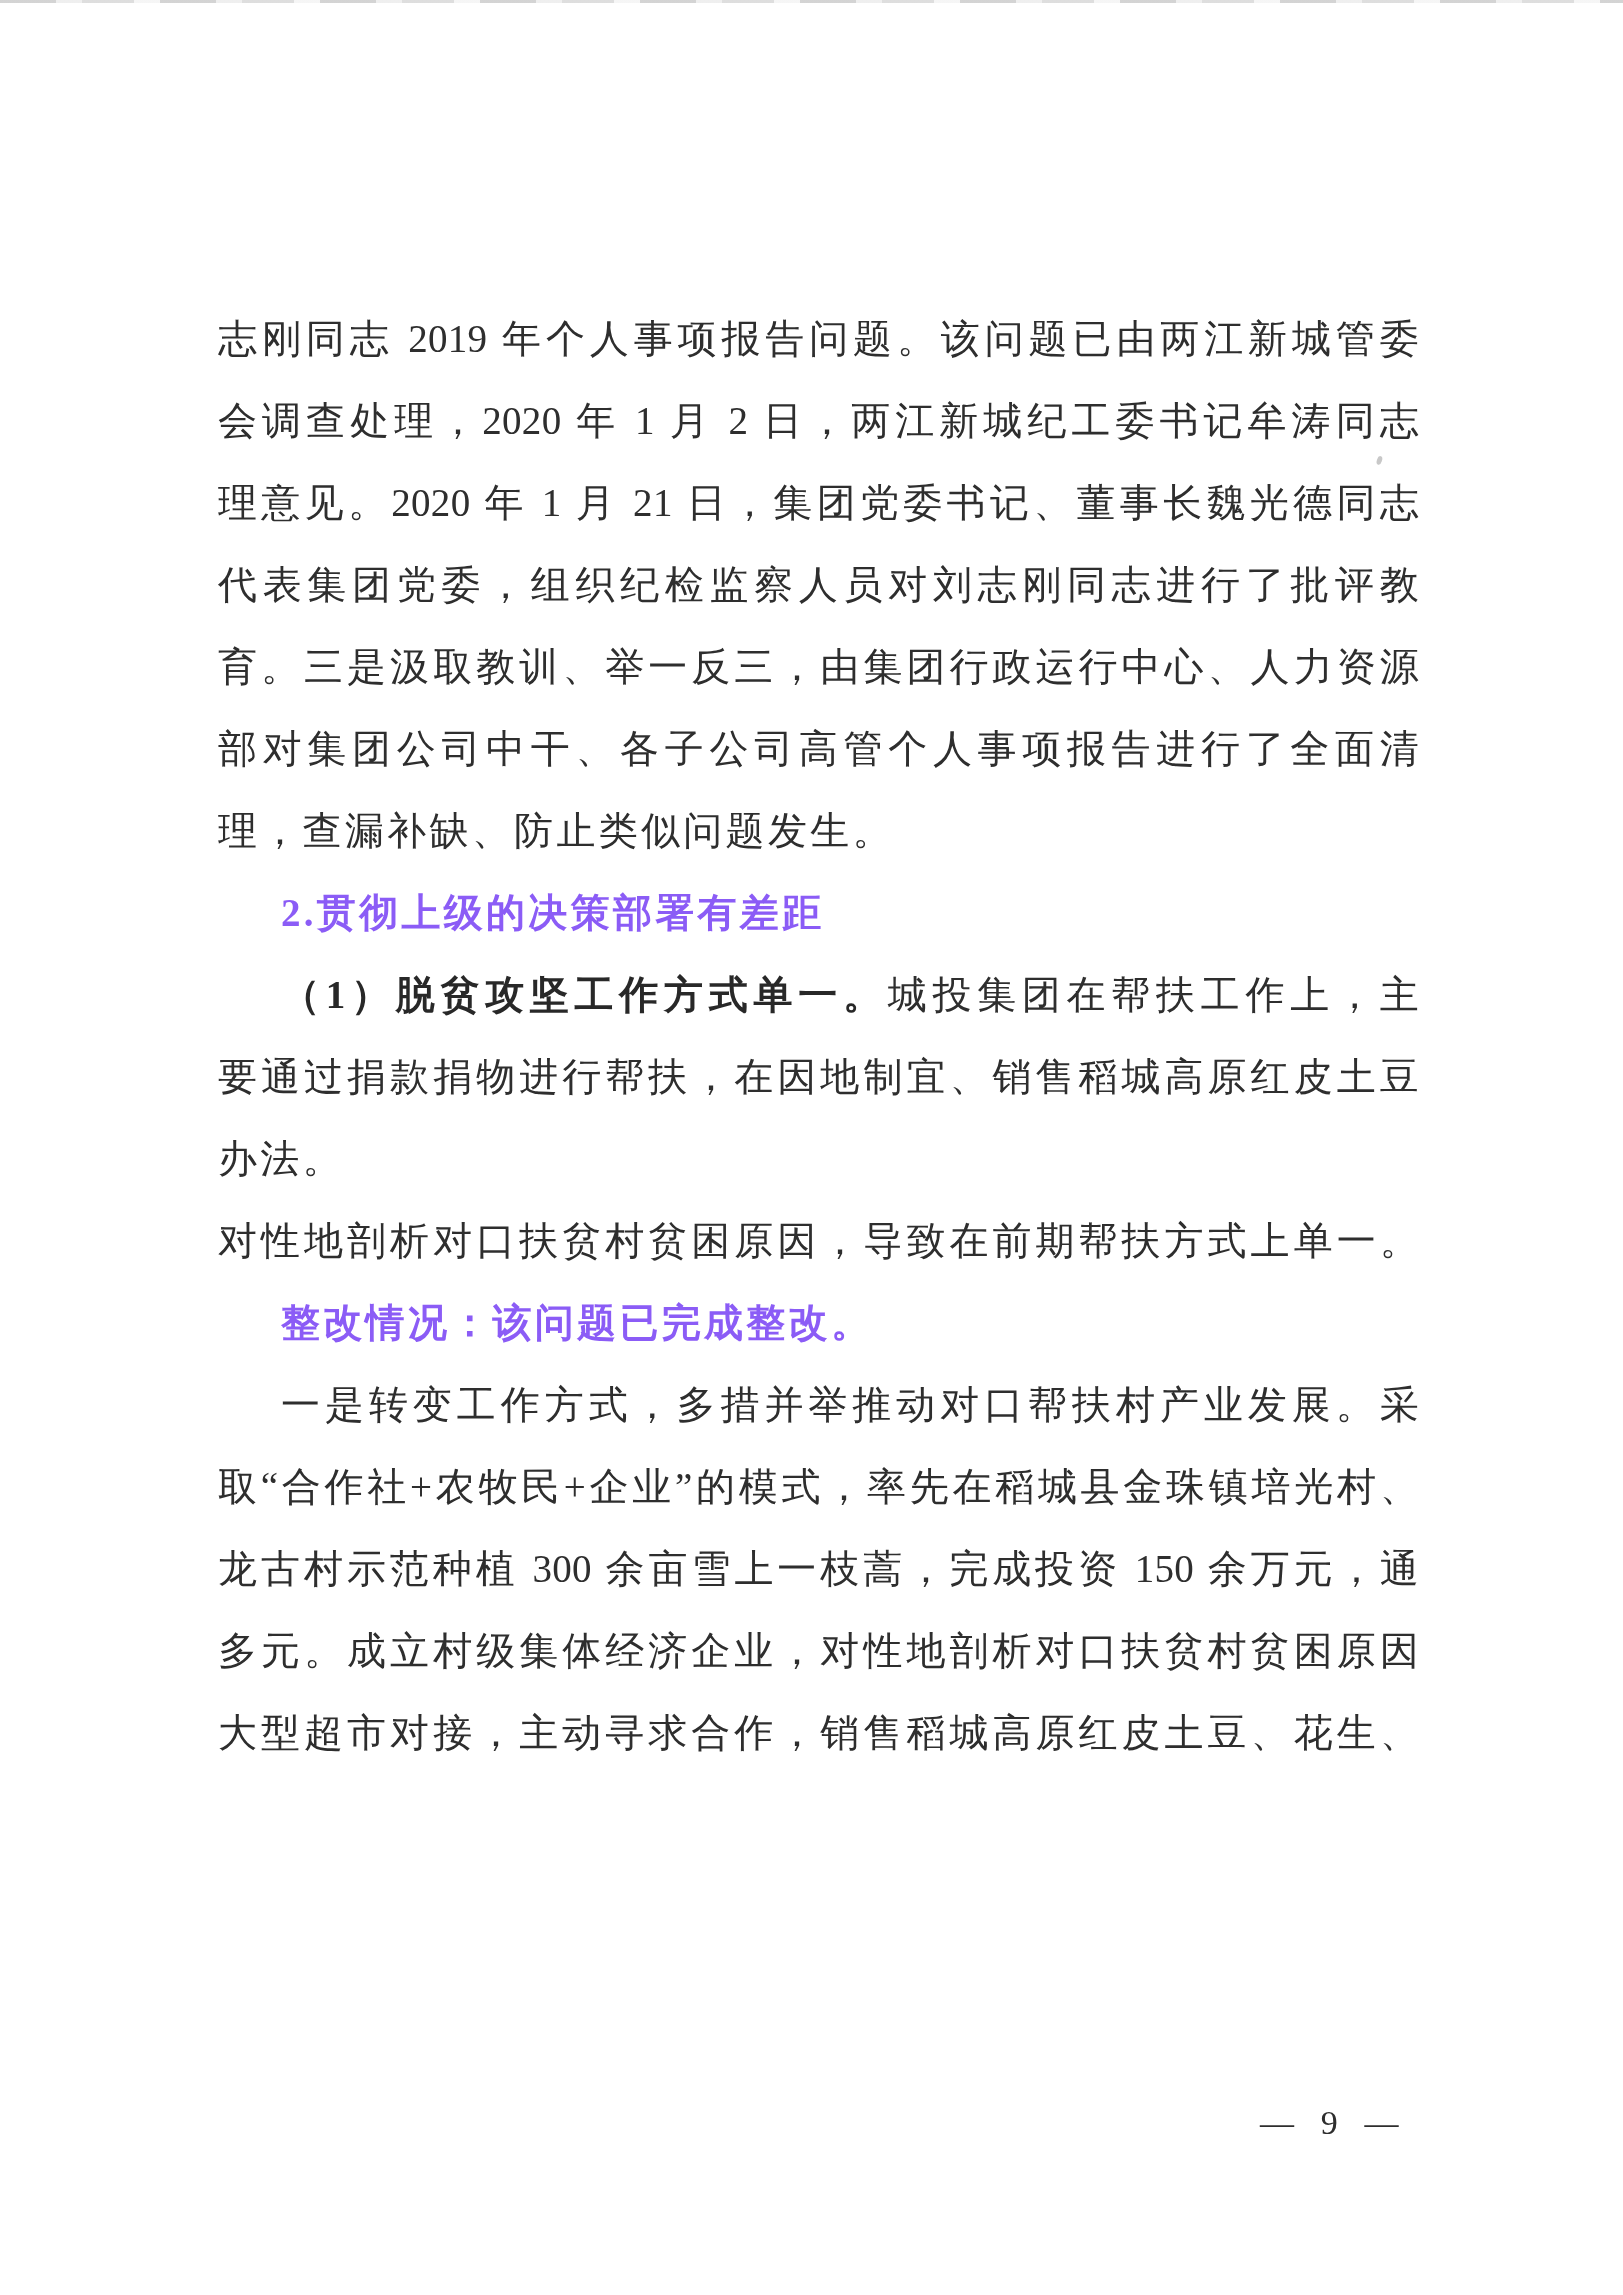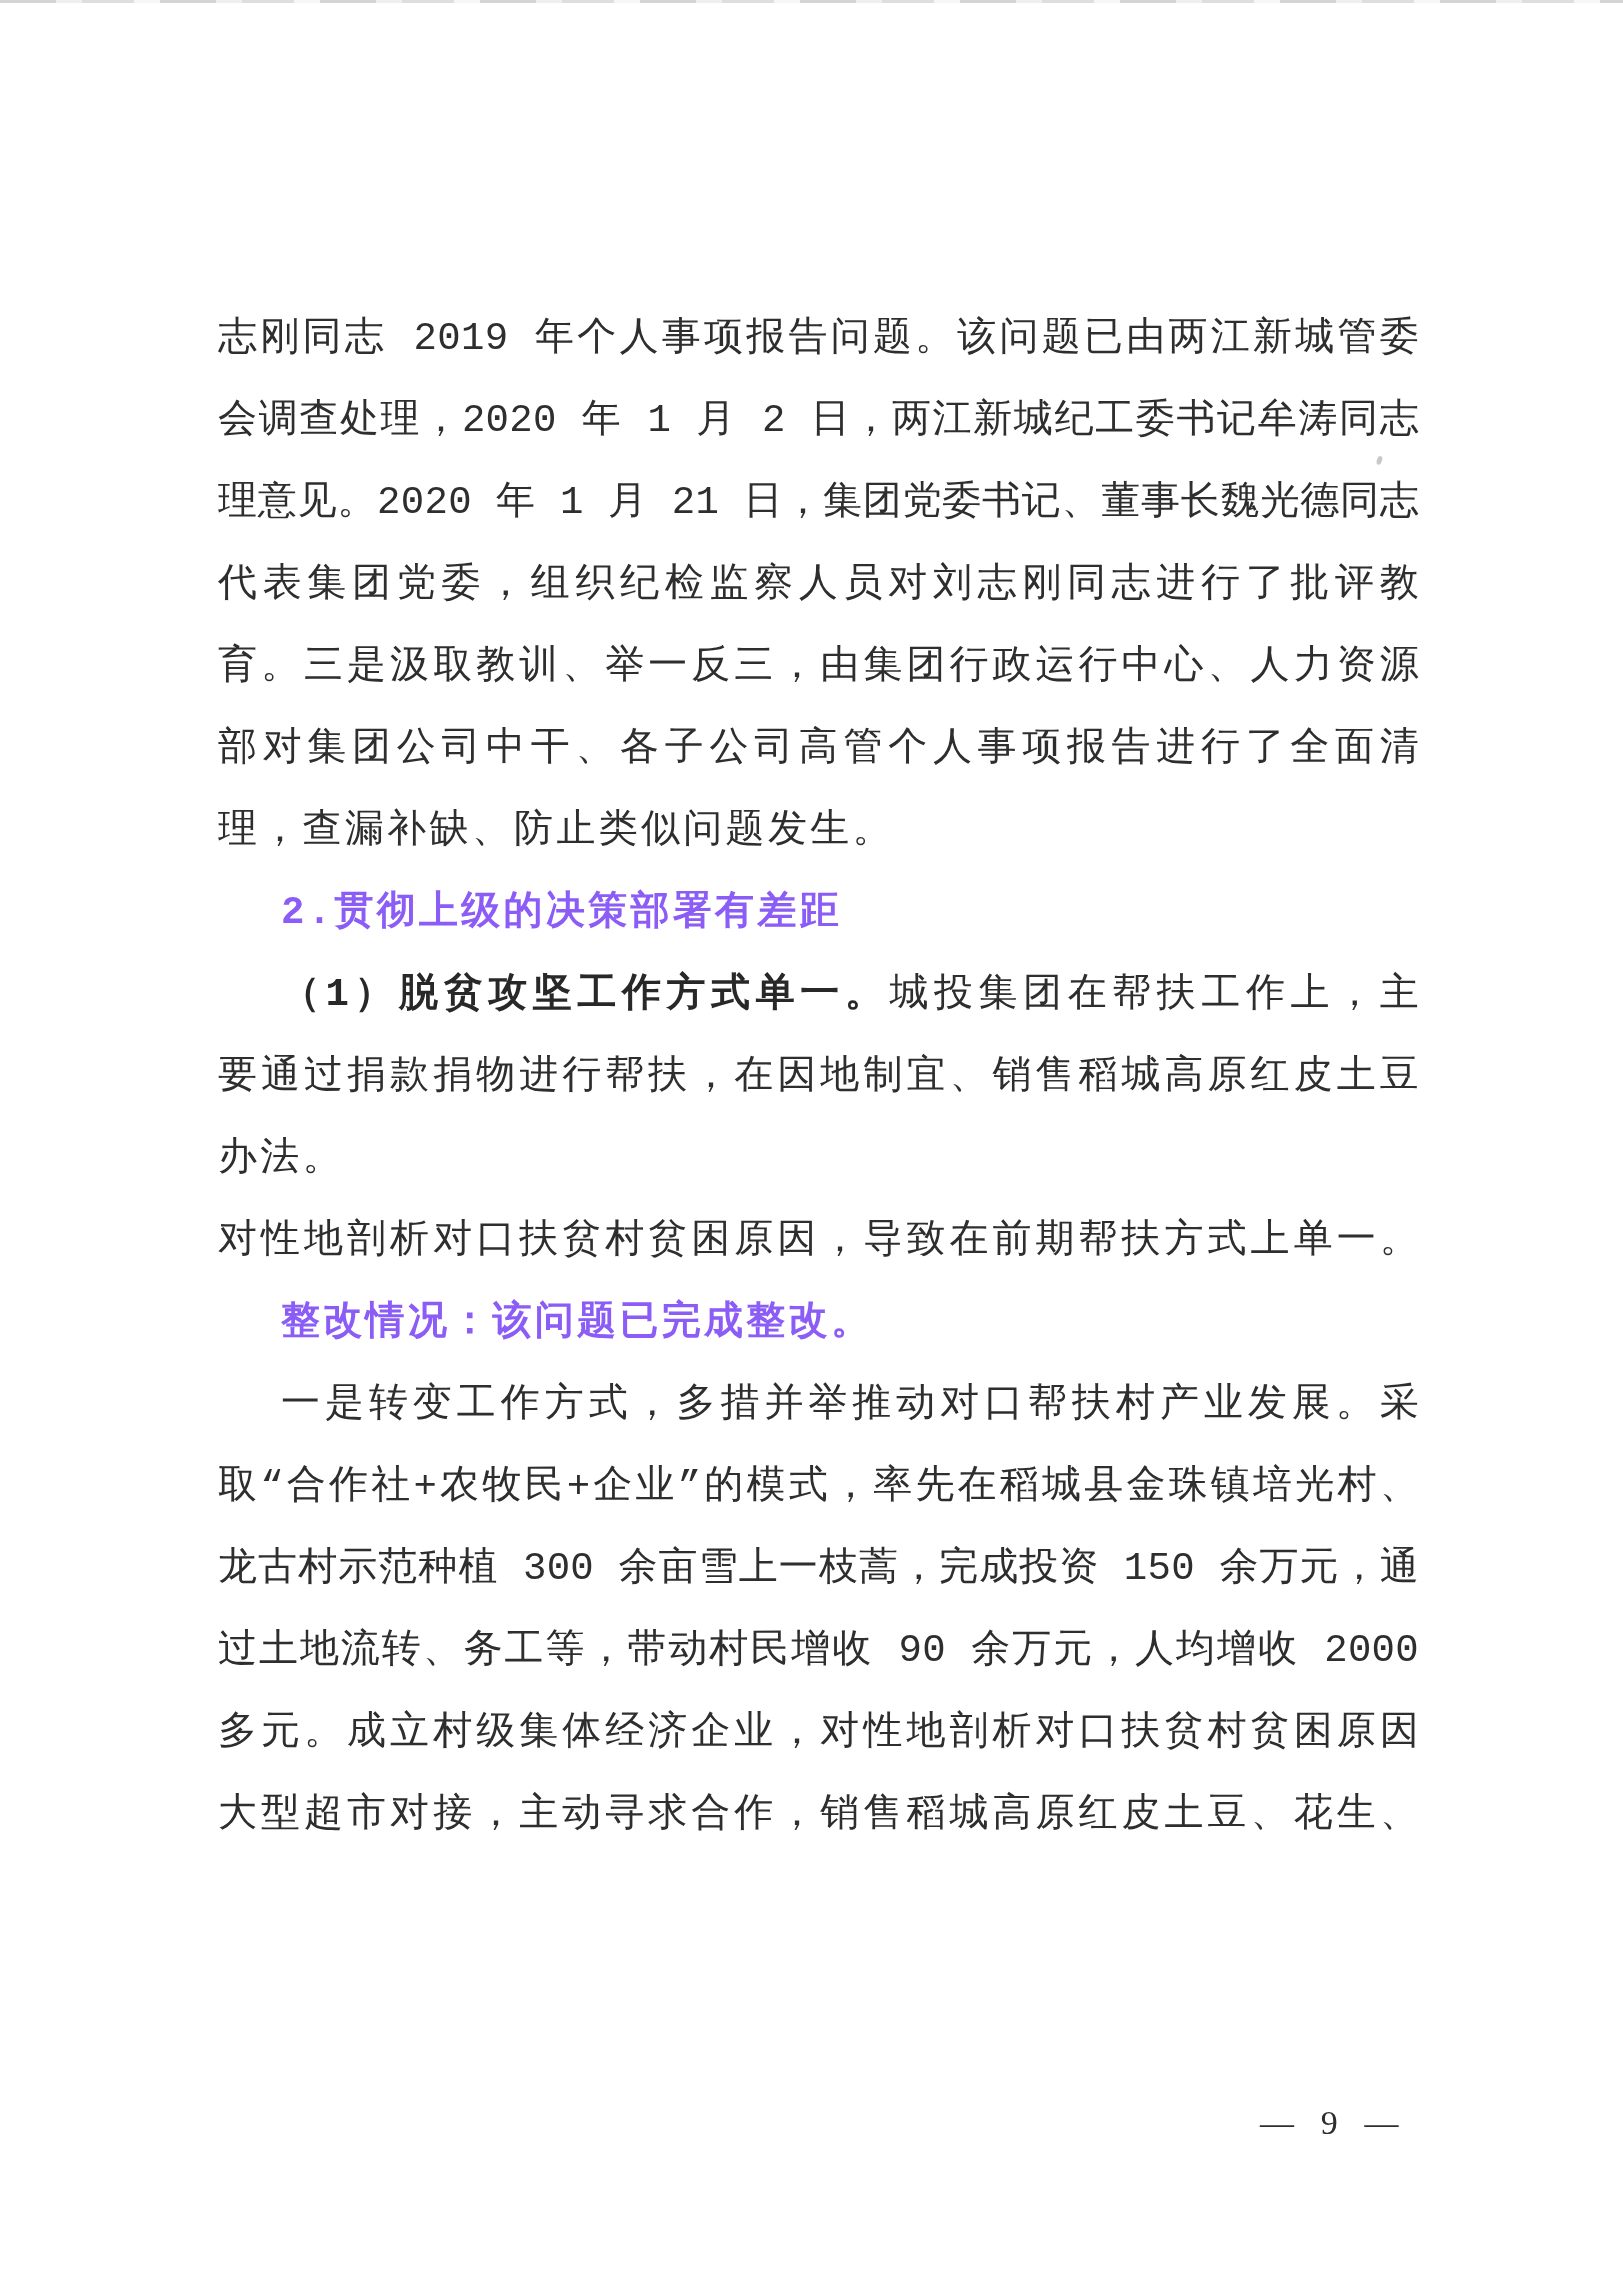--- a/index.html
+++ b/index.html
@@ -39,21 +39,20 @@
   }
   .line {
     height: 82px;
     line-height: 82px;
     font-size: 39px;
     text-align: justify;
     text-align-last: justify;
     text-justify: inter-character;
     letter-spacing: 0.3px;
     color: #2e2e2e;
-    font-family: Liberation Mono, monospace;
   }
   .line.left {
     text-align: left;
     text-align-last: left;
     letter-spacing: 3.3px;
   }
   .line.indent { text-indent: 63px; }
   .line.bold { font-weight: bold; color: #8b5cf6; }
   .lead-bold { font-weight: bold; color: #282828; }
   .page-number {
@@ -83,20 +82,19 @@
     <div class="line left">理，查漏补缺、防止类似问题发生。</div>
     <div class="line left indent bold">2.贯彻上级的决策部署有差距</div>
     <div class="line indent"><span class="lead-bold">（1）脱贫攻坚工作方式单一。</span><span>城投集团在帮扶工作上，主</span></div>
     <div class="line">要通过捐款捐物进行帮扶，在因地制宜、销售稻城高原红皮土豆</div>
     <div class="line left">办法。</div>
     <div class="line">对性地剖析对口扶贫村贫困原因，导致在前期帮扶方式上单一。</div>
     <div class="line left indent bold">整改情况：该问题已完成整改。</div>
     <div class="line indent">一是转变工作方式，多措并举推动对口帮扶村产业发展。采</div>
     <div class="line">取“合作社+农牧民+企业”的模式，率先在稻城县金珠镇培光村、</div>
     <div class="line">龙古村示范种植 300 余亩雪上一枝蒿，完成投资 150 余万元，通</div>
-    <div class="line">过土地流转、务工等，带动村民增收 90 余万元，人均增收 2000</div>
     <div class="line">多元。成立村级集体经济企业，对性地剖析对口扶贫村贫困原因</div>
     <div class="line">大型超市对接，主动寻求合作，销售稻城高原红皮土豆、花生、</div>
   </div>
 
   <div class="page-number">— 9 —</div>
 </div>
 
 
 </body></html>

